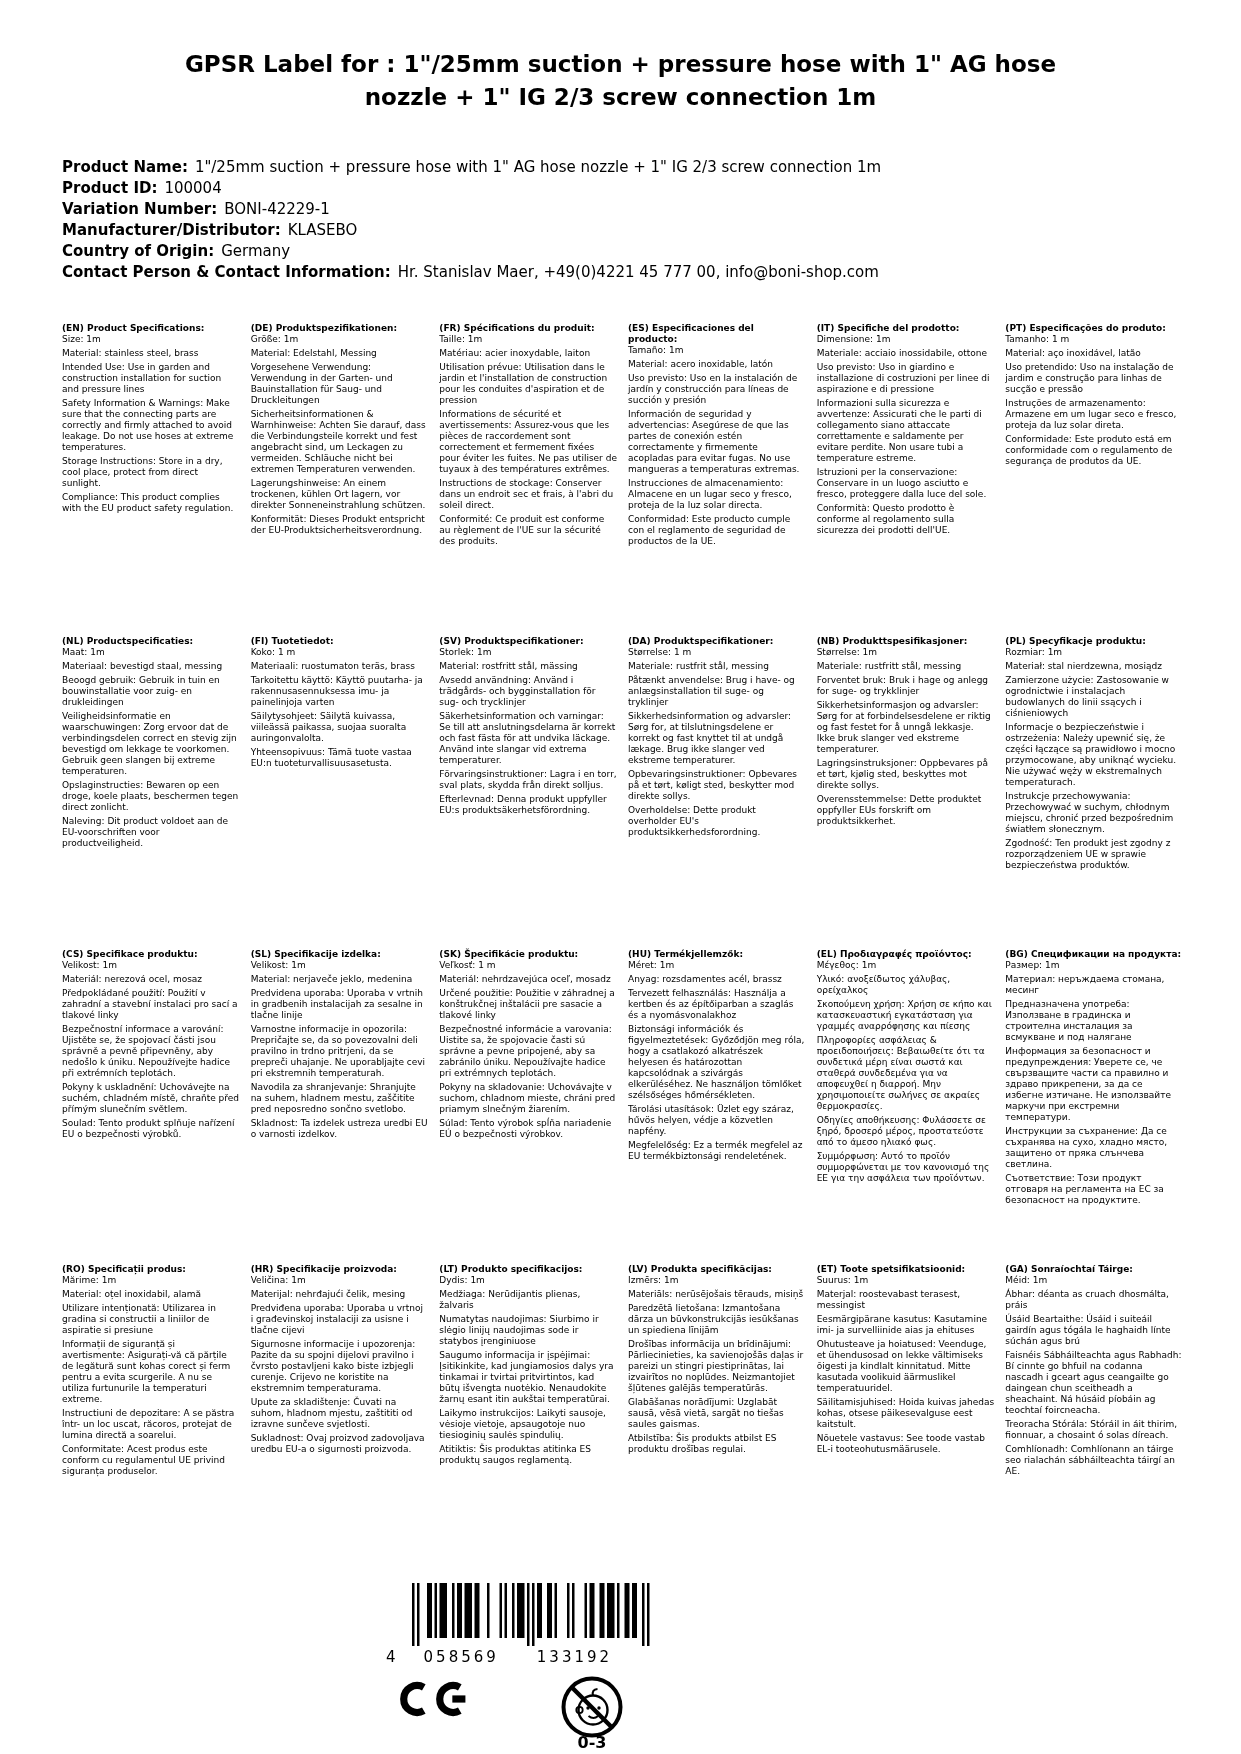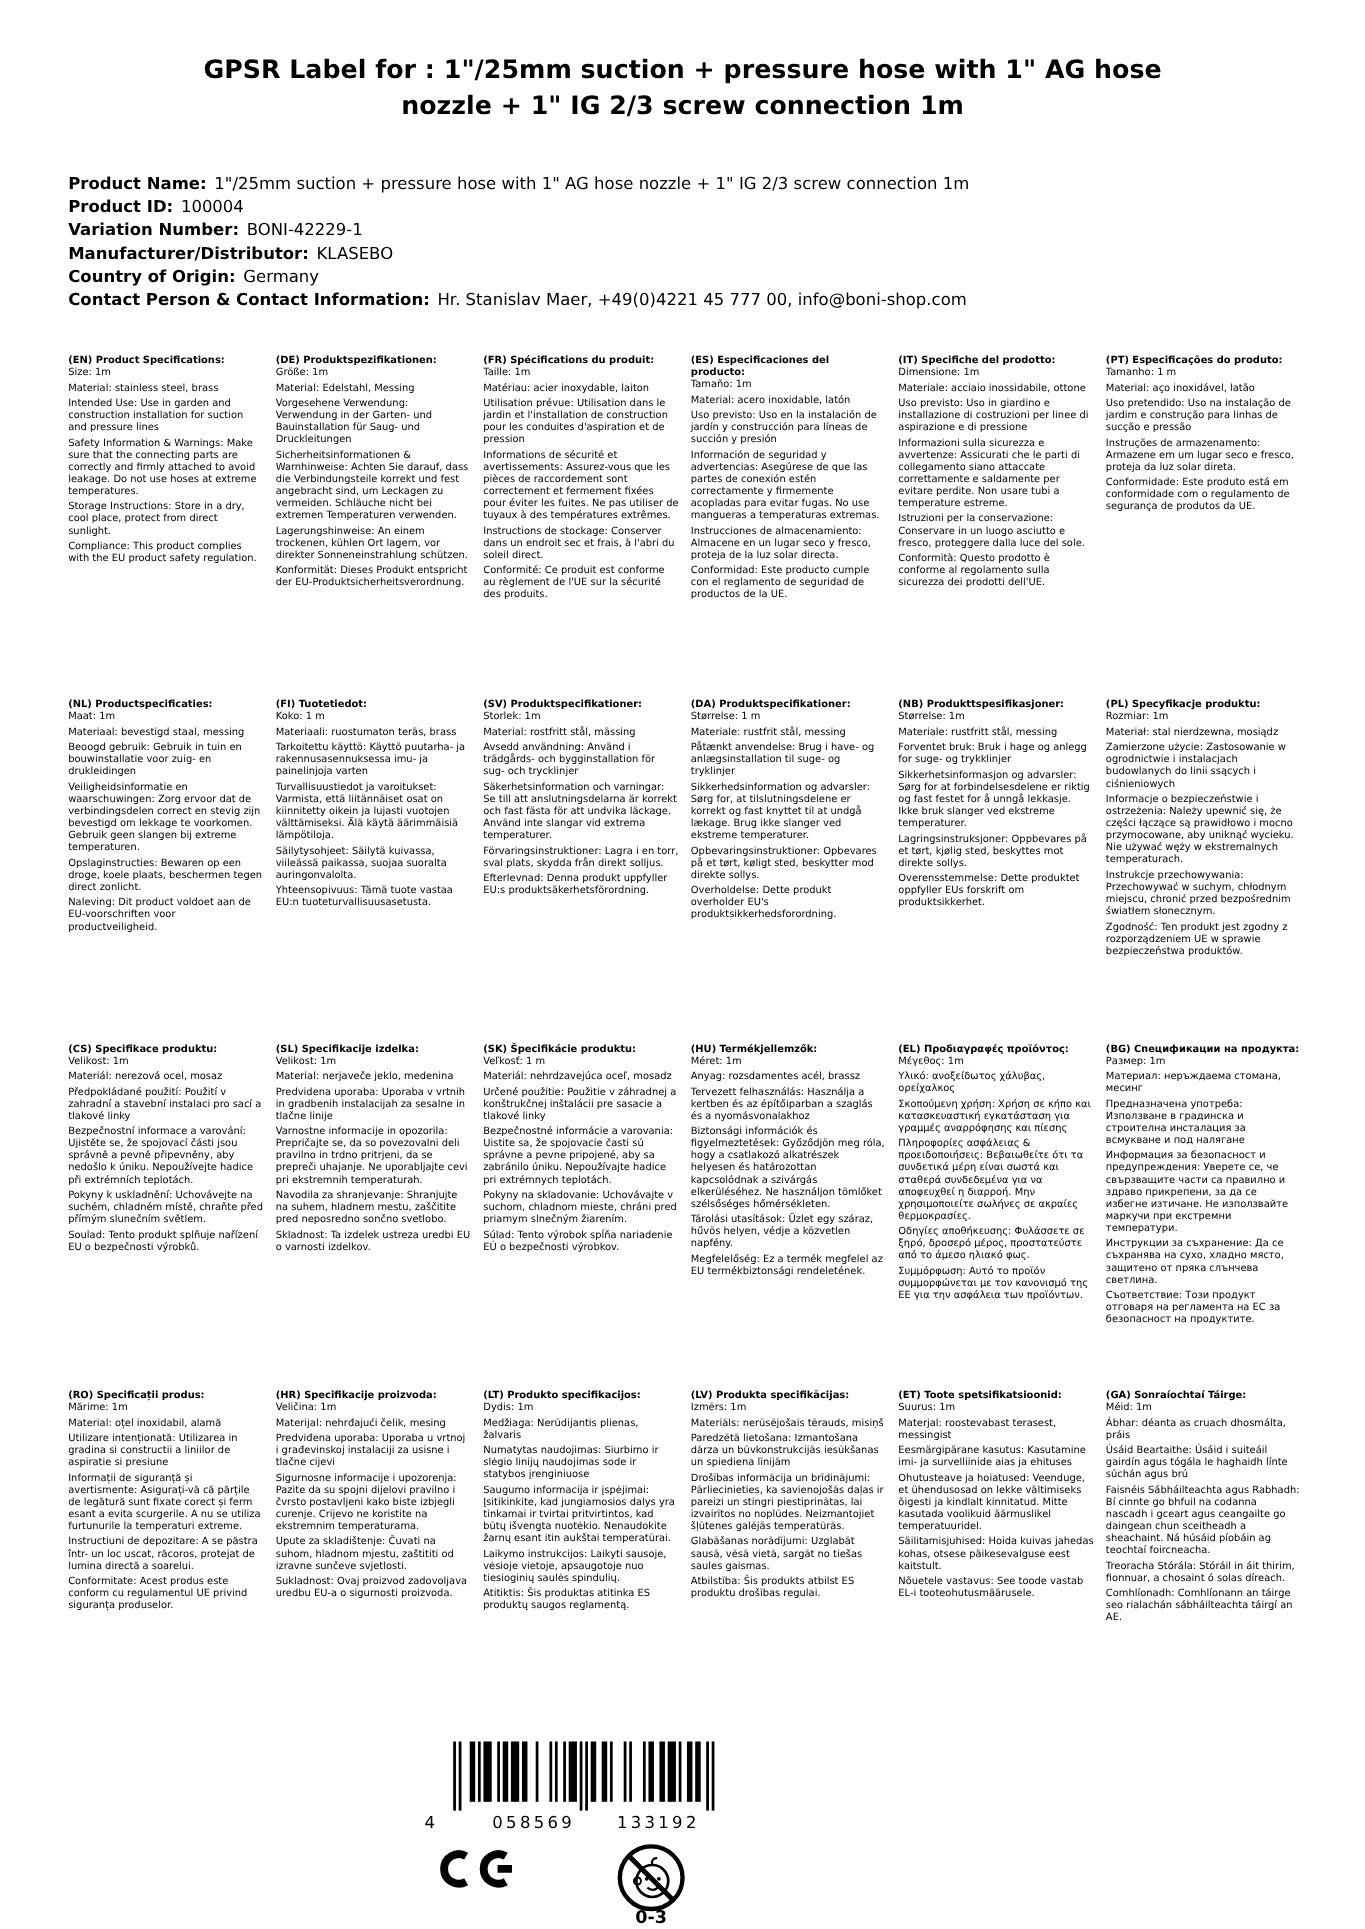--- a/index.html
+++ b/index.html
@@ -11,21 +11,21 @@
   .info-row .val{margin-left:7px;}
   .grid{display:grid;grid-template-columns:repeat(6,1fr);grid-template-rows:313px 313px 315px auto;column-gap:11px;margin:40px 58px 16px 62px;}
   .spec-block{font-size:9px;line-height:11px;overflow-wrap:break-word;word-break:break-word;}
   .spec-header{font-weight:bold;}
   .spec-text{margin:3px 0 0 0;}
   .spec-text.first{margin-top:0;}
   .footer{position:absolute;left:380px;top:1583px;width:315px;}
   .barcode-bars{display:block;margin-left:30px;}
   .barcode-digits{display:flex;width:300px;font-size:15px;margin-top:1px;}
   .barcode-digits .lead{margin-left:6px;}
-  .barcode-digits .g1{margin-left:52px;letter-spacing:3px;}
+  .barcode-digits .g1{margin-left:28px;letter-spacing:3px;}
   .barcode-digits .g2{margin-left:38px;letter-spacing:3px;text-align:right;}
   .marks{display:flex;align-items:flex-start;margin-top:9px;}
   .ce{margin-left:18px;}
   .age{margin-left:90px;}
 </style>
 </head>
 <body>
 
 <div class="page">
   <div class="title">GPSR Label for : 1"/25mm suction + pressure hose with 1" AG hose nozzle + 1" IG 2/3 screw connection 1m</div>
@@ -100,21 +100,20 @@
         <div class="spec-text">Beoogd gebruik: Gebruik in tuin en bouwinstallatie voor zuig- en drukleidingen</div>
         <div class="spec-text">Veiligheidsinformatie en waarschuwingen: Zorg ervoor dat de verbindingsdelen correct en stevig zijn bevestigd om lekkage te voorkomen. Gebruik geen slangen bij extreme temperaturen.</div>
         <div class="spec-text">Opslaginstructies: Bewaren op een droge, koele plaats, beschermen tegen direct zonlicht.</div>
         <div class="spec-text">Naleving: Dit product voldoet aan de EU-voorschriften voor productveiligheid.</div>
       </div>
       <div class="spec-block">
         <div class="spec-header">(FI) Tuotetiedot:</div>
         <div class="spec-text first">Koko: 1 m</div>
         <div class="spec-text">Materiaali: ruostumaton teräs, brass</div>
         <div class="spec-text">Tarkoitettu käyttö: Käyttö puutarha- ja rakennusasennuksessa imu- ja painelinjoja varten</div>
-        <div class="spec-text">Turvallisuustiedot ja varoitukset: Varmista, että liitännäiset osat on kiinnitetty oikein ja lujasti vuotojen välttämiseksi. Älä käytä äärimmäisiä lämpötiloja.</div>
         <div class="spec-text">Säilytysohjeet: Säilytä kuivassa, viileässä paikassa, suojaa suoralta auringonvalolta.</div>
         <div class="spec-text">Yhteensopivuus: Tämä tuote vastaa EU:n tuoteturvallisuusasetusta.</div>
       </div>
       <div class="spec-block">
         <div class="spec-header">(SV) Produktspecifikationer:</div>
         <div class="spec-text first">Storlek: 1m</div>
         <div class="spec-text">Material: rostfritt stål, mässing</div>
         <div class="spec-text">Avsedd användning: Använd i trädgårds- och bygginstallation för sug- och trycklinjer</div>
         <div class="spec-text">Säkerhetsinformation och varningar: Se till att anslutningsdelarna är korrekt och fast fästa för att undvika läckage. Använd inte slangar vid extrema temperaturer.</div>
         <div class="spec-text">Förvaringsinstruktioner: Lagra i en torr, sval plats, skydda från direkt solljus.</div>
@@ -199,21 +198,21 @@
         <div class="spec-text">Предназначена употреба: Използване в градинска и строителна инсталация за всмукване и под налягане</div>
         <div class="spec-text">Информация за безопасност и предупреждения: Уверете се, че свързващите части са правилно и здраво прикрепени, за да се избегне изтичане. Не използвайте маркучи при екстремни температури.</div>
         <div class="spec-text">Инструкции за съхранение: Да се съхранява на сухо, хладно място, защитено от пряка слънчева светлина.</div>
         <div class="spec-text">Съответствие: Този продукт отговаря на регламента на ЕС за безопасност на продуктите.</div>
       </div>
       <div class="spec-block">
         <div class="spec-header">(RO) Specificații produs:</div>
         <div class="spec-text first">Mărime: 1m</div>
         <div class="spec-text">Material: oțel inoxidabil, alamă</div>
         <div class="spec-text">Utilizare intenționată: Utilizarea in gradina si constructii a liniilor de aspiratie si presiune</div>
-        <div class="spec-text">Informații de siguranță și avertismente: Asigurați-vă că părțile de legătură sunt fixate corect și ferm esant a evita scurgerile. A nu se utiliza furtunurile la temperaturi extreme.</div>
+        <div class="spec-text">Informații de siguranță și avertismente: Asigurați-vă că părțile de legătură sunt kohas corect și ferm pentru a evita scurgerile. A nu se utiliza furtunurile la temperaturi extreme.</div>
         <div class="spec-text">Instructiuni de depozitare: A se păstra într- un loc uscat, răcoros, protejat de lumina directă a soarelui.</div>
         <div class="spec-text">Conformitate: Acest produs este conform cu regulamentul UE privind siguranța produselor.</div>
       </div>
       <div class="spec-block">
         <div class="spec-header">(HR) Specifikacije proizvoda:</div>
         <div class="spec-text first">Veličina: 1m</div>
         <div class="spec-text">Materijal: nehrđajući čelik, mesing</div>
         <div class="spec-text">Predviđena uporaba: Uporaba u vrtnoj i građevinskoj instalaciji za usisne i tlačne cijevi</div>
         <div class="spec-text">Sigurnosne informacije i upozorenja: Pazite da su spojni dijelovi pravilno i čvrsto postavljeni kako biste izbjegli curenje. Crijevo ne koristite na ekstremnim temperaturama.</div>
         <div class="spec-text">Upute za skladištenje: Čuvati na suhom, hladnom mjestu, zaštititi od izravne sunčeve svjetlosti.</div>

